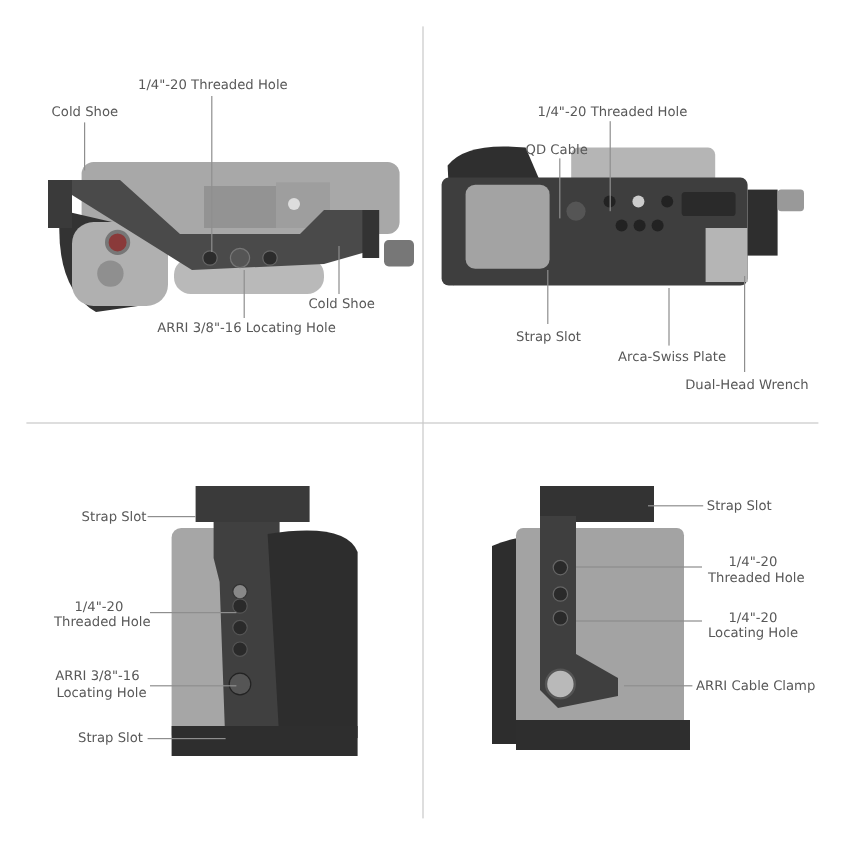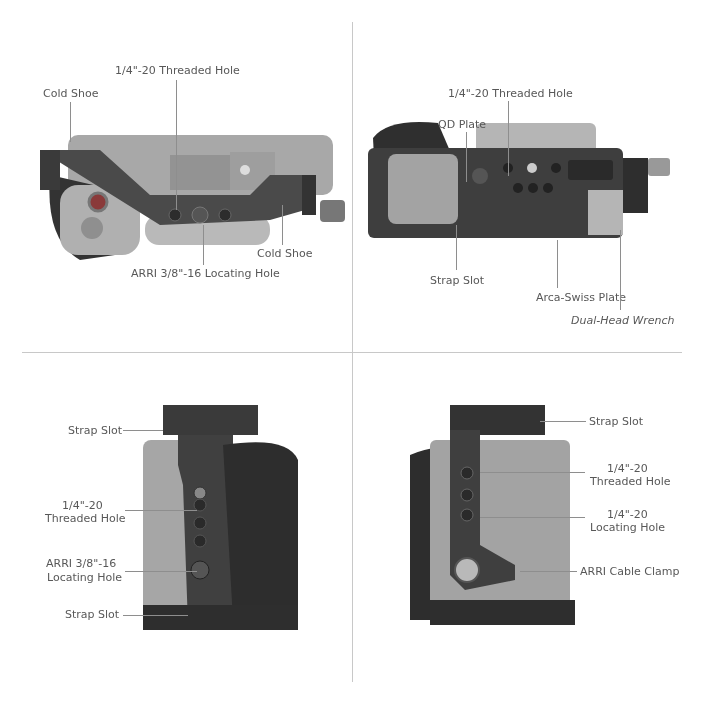--- a/index.html
+++ b/index.html
@@ -58,27 +58,27 @@
     <circle cx="150" cy="70" r="5" fill="#222"></circle>
       <circle cx="165" cy="70" r="5" fill="#222"></circle>
       <circle cx="180" cy="70" r="5" fill="#222"></circle>
     <rect x="200" y="42" width="45" height="20" rx="3" fill="#2a2a2a"></rect>
     <rect x="220" y="72" width="35" height="45" fill="#b5b5b5"></rect>
     <rect x="255" y="40" width="25" height="55" fill="#2e2e2e"></rect>
     <rect x="280" y="40" width="22" height="18" rx="3" fill="#999"></rect>
   </svg>
   <div class="lbl" style="left:448px;top:87px;">1/4"-20 Threaded Hole</div>
   <div class="lead" style="left:508px;top:101px;width:1px;height:75px;"></div>
-  <div class="lbl" style="left:438px;top:118px;">QD Plate</div>
+  <div class="lbl" style="left:438px;top:118px;">QD Cable</div>
   <div class="lead" style="left:466px;top:132px;width:1px;height:50px;"></div>
   <div class="lbl" style="left:430px;top:274px;">Strap Slot</div>
   <div class="lead" style="left:456px;top:225px;width:1px;height:45px;"></div>
-  <div class="lbl" style="left:536px;top:291px;">Arca-Swiss Plate</div>
+  <div class="lbl" style="left:515px;top:291px;">Arca-Swiss Plate</div>
   <div class="lead" style="left:557px;top:240px;width:1px;height:48px;"></div>
-  <div class="lbl" style="left:571px;top:314px;font-style:italic;">Dual-Head Wrench</div>
+  <div class="lbl" style="left:571px;top:314px;">Dual-Head Wrench</div>
   <div class="lead" style="left:620px;top:230px;width:1px;height:80px;"></div>
 </div>
 
 <div>
   <svg style="left:138px;top:405px;" width="170" height="225">
     <rect x="5" y="35" width="60" height="180" rx="8" fill="#a6a6a6"></rect>
     <rect x="25" y="0" width="95" height="30" fill="#3a3a3a"></rect>
     <path d="M40 30 L95 30 L95 220 L50 220 L45 80 L40 60 Z" fill="#404040"></path>
     <path d="M85 40 Q150 30 160 55 L160 210 Q120 220 95 215 Z" fill="#2d2d2d"></path>
     <circle cx="62" cy="88" r="6" fill="#888" stroke="#333"></circle>

